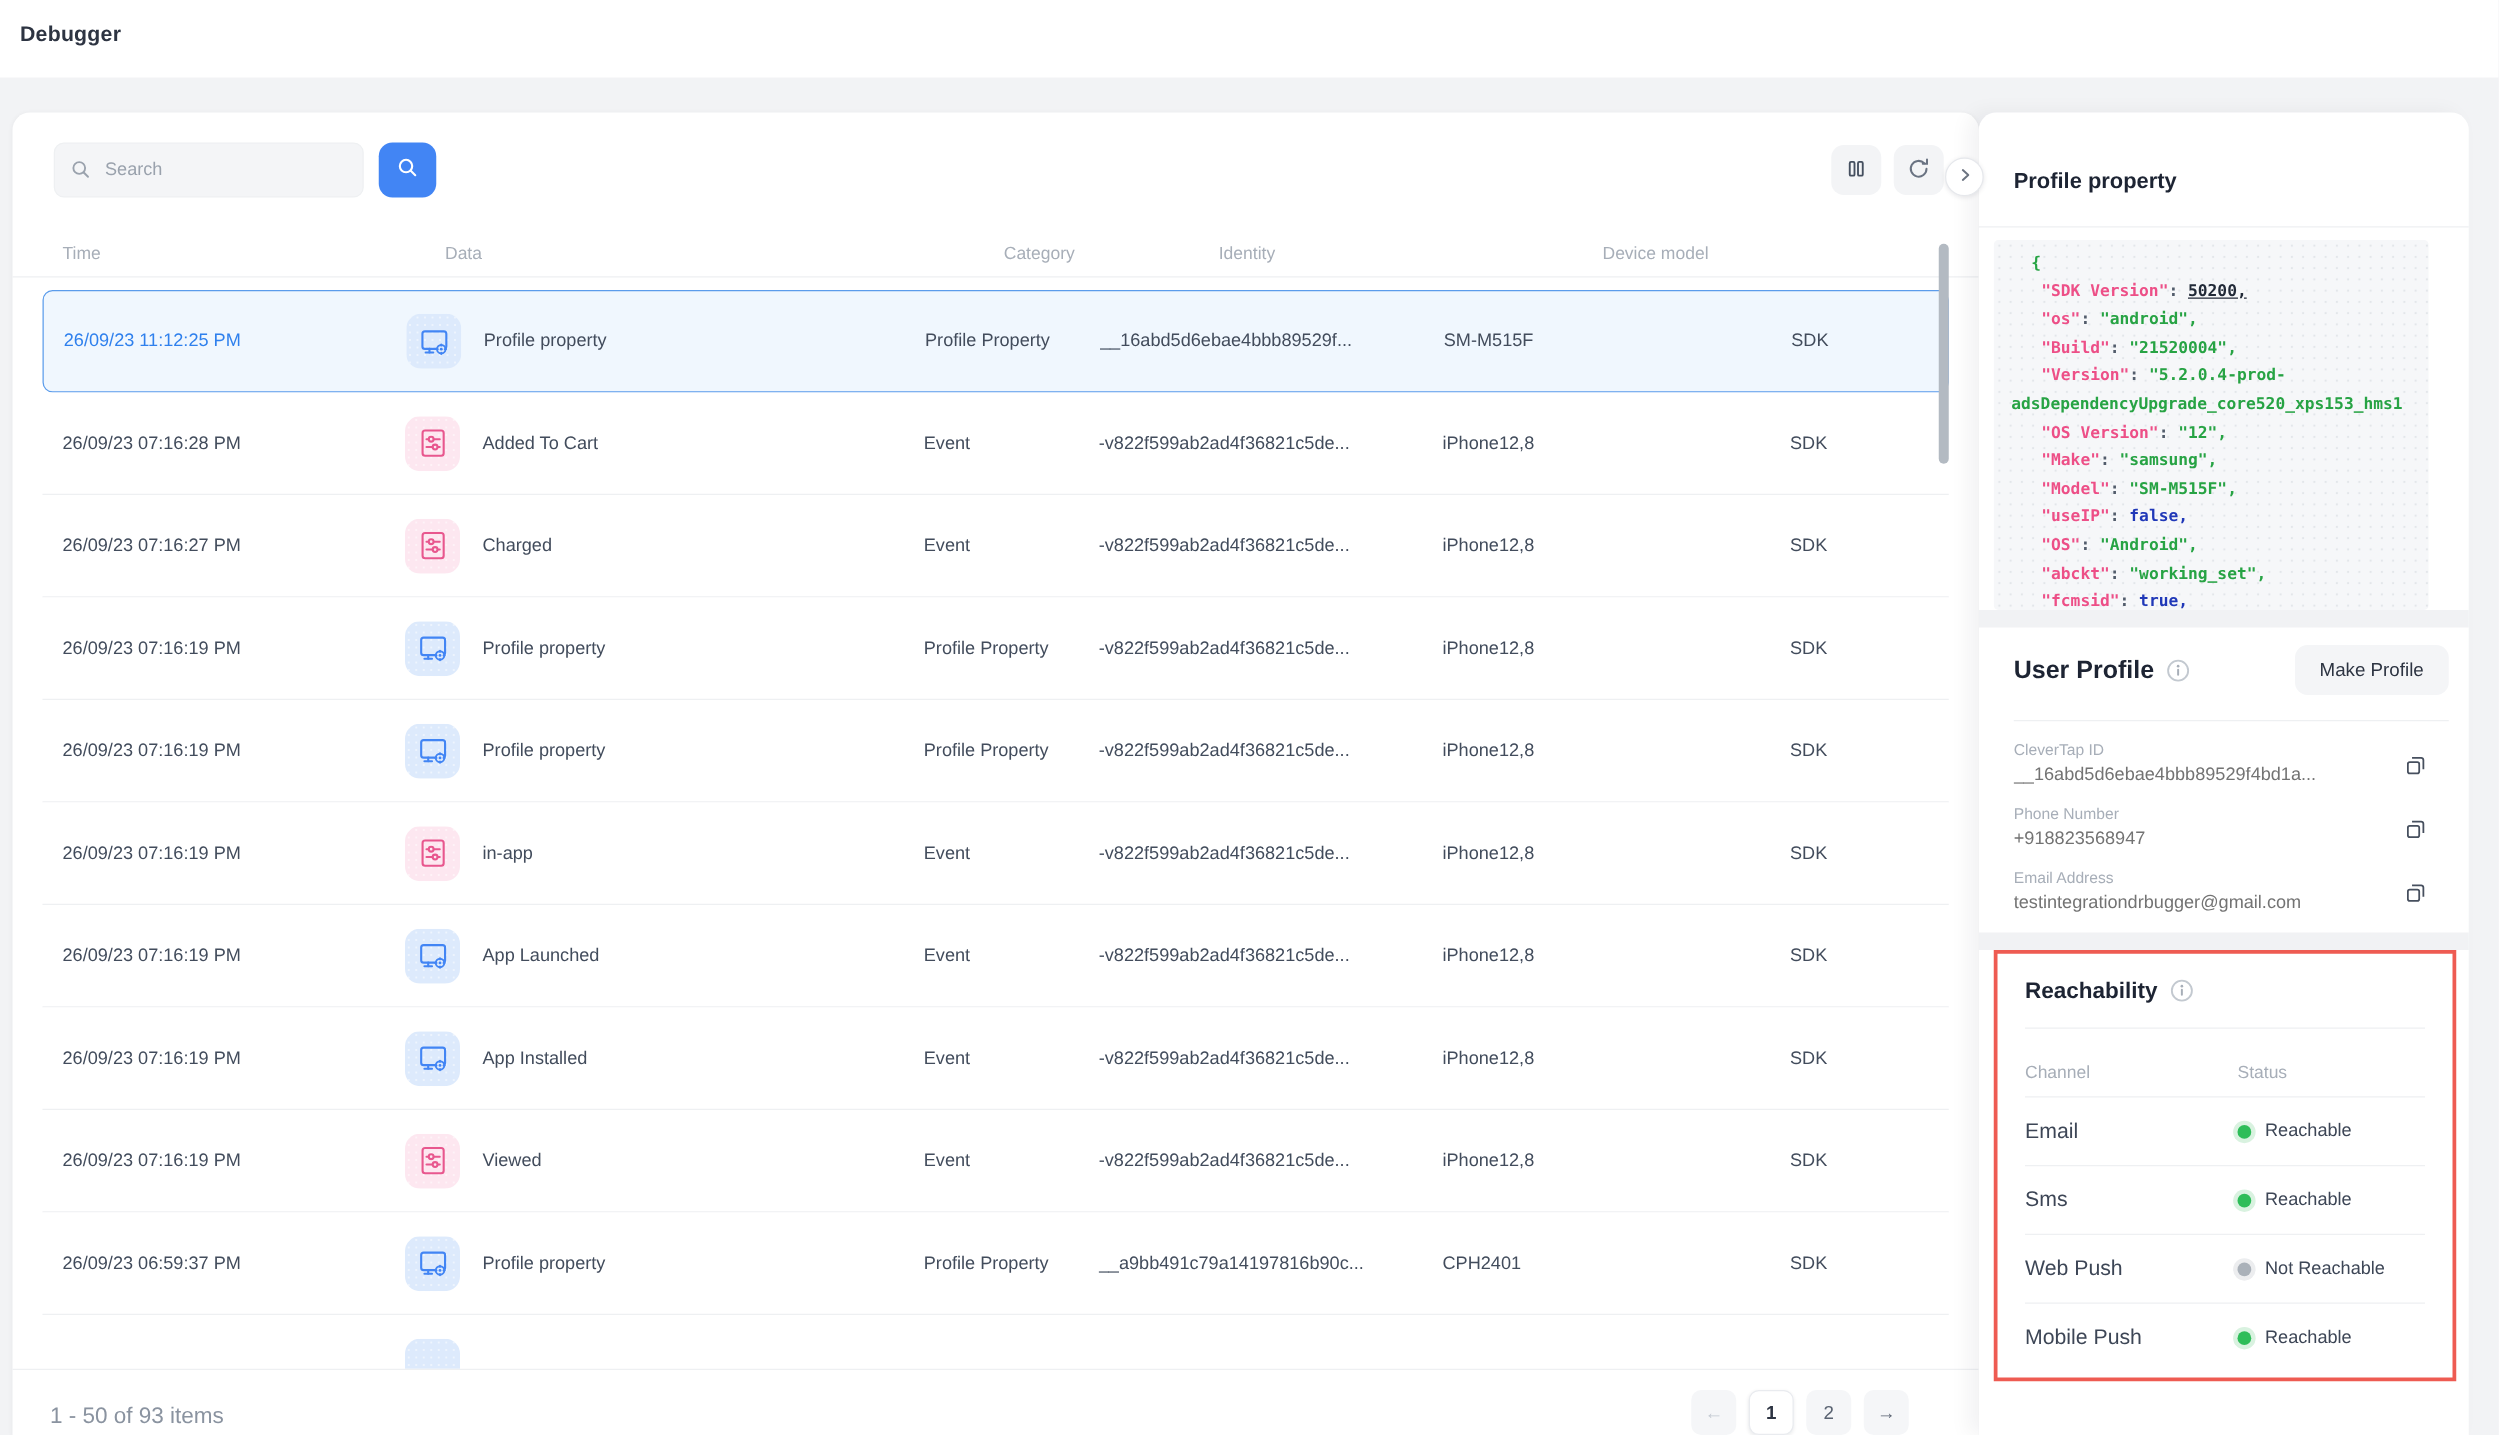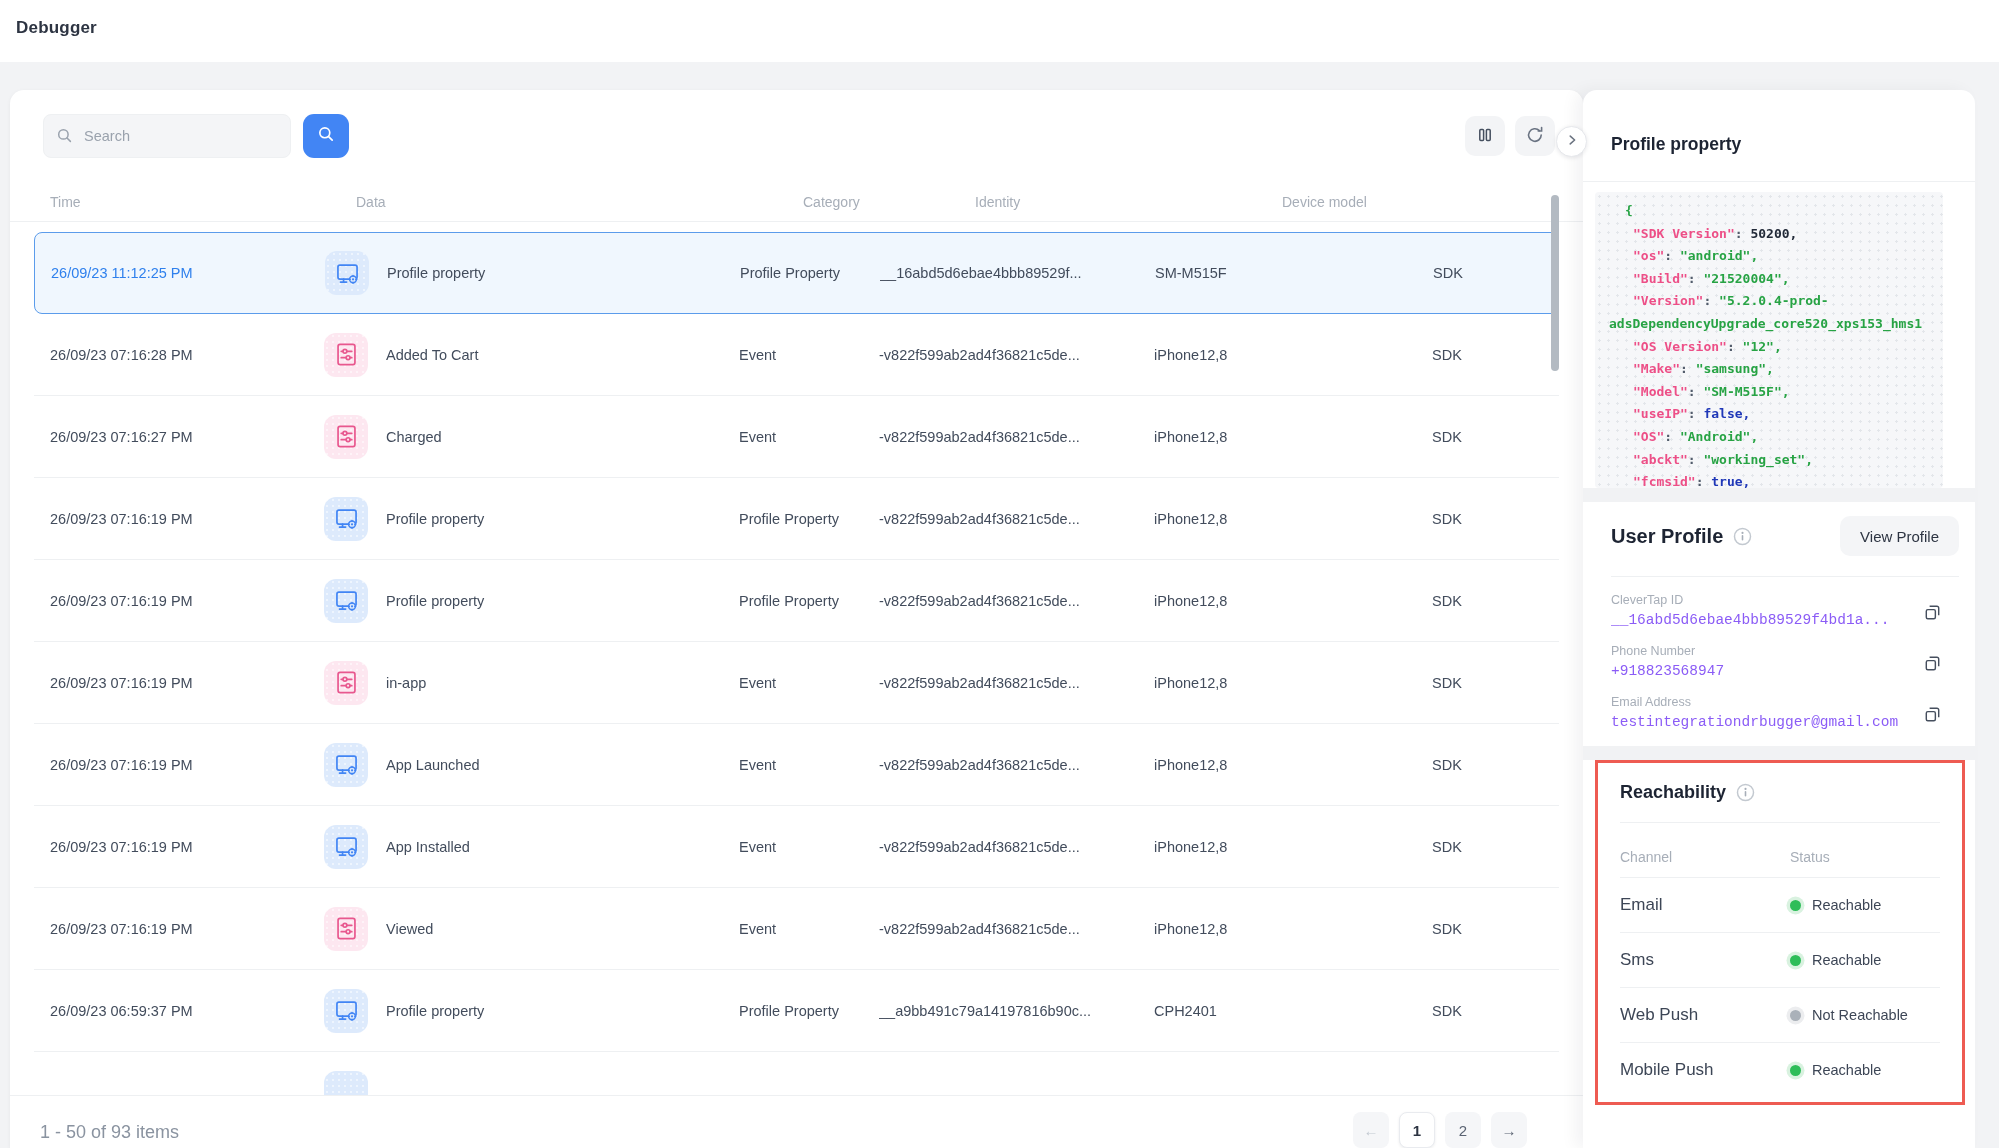--- a/index.html
+++ b/index.html
@@ -111,41 +111,41 @@
     background-size:9px 9px;
     padding:8px 6px 0 12px;
     font-family:"DejaVu Sans Mono", monospace; font-size:13px; font-weight:700; line-height:22.6px;
   }
   .cl { white-space:pre; }
   .cl.ind-brace { padding-left:18px; }
   .cl.ind-key   { padding-left:26px; }
   .cl.ind-cont  { padding-left:2px; }
   .tk-key  { color:#ed4f87; }
   .tk-str  { color:#27a344; }
-  .tk-num  { color:#222a38; }
+  .tk-num  { color:#222a38;text-decoration:underline; }
   .tk-bool { color:#2038b8; }
   .tk-brace{ color:#27a344; }
   .tk-punc { color:#525c6b; }
 
   .sec-gap { height:14px; background:#f1f2f4; }
 
   .up-section { padding:6px 16px 0 28px; }
   .up-head { display:flex; align-items:center; height:56px; }
   .up-title { font-size:20px; font-weight:700; color:#1d2433;text-align:right; }
   .icon-info { margin-left:10px; display:flex; }
   .view-profile-btn {
     margin-left:auto; height:40px; padding:0 20px; border:none; border-radius:10px;
     background:#f4f5f7; font-size:15px; color:#2d3442; cursor:pointer;
     font-family:"Liberation Sans", sans-serif;
   }
   .up-divider { border-bottom:1px solid #eef0f2; margin-top:12px; }
   .fields { padding-top:16px; }
   .field { position:relative; margin-bottom:16px; padding-right:52px; }
   .field .flabel { font-size:12.5px; color:#a7aeb8; }
-  .field .fvalue { font-size:14.5px; color:#8b5cf6; margin-top:5px; white-space:nowrap; overflow:hidden; text-overflow:ellipsis;font-family:Liberation Mono, monospace; }
+  .field .fvalue { font-size:14.5px; color:#737373; margin-top:5px; white-space:nowrap; overflow:hidden; text-overflow:ellipsis; }
   .copy-btn {
     position:absolute; right:14px; top:8px; width:26px; height:26px; border:none; background:transparent;
     cursor:pointer; display:flex; align-items:center; justify-content:center;
   }
 
   .reach-box {
     margin:0 10px 0 12px; border:3px solid #ee5b52; background:#fff;
     height:345px; overflow:hidden; padding:0 22px;
   }
   .reach-head { display:flex; align-items:center; height:60px; border-bottom:1px solid #eef0f2; }
@@ -487,21 +487,21 @@
     <div class="up-section">
       <div class="up-head">
         <span class="up-title">User Profile</span>
         <span class="icon-info">
           <svg width="19" height="19" viewBox="0 0 18 18">
               <circle cx="9" cy="9" r="7.6" fill="none" stroke="#c3c9d0" stroke-width="1.4"></circle>
               <circle cx="9" cy="5.6" r="1" fill="#a7aeb8"></circle>
               <rect x="8.25" y="7.6" width="1.5" height="5.2" rx="0.75" fill="#a7aeb8"></rect>
             </svg>
         </span>
-        <button class="view-profile-btn">View Profile</button>
+        <button class="view-profile-btn">Make Profile</button>
       </div>
       <div class="up-divider"></div>
       <div class="fields" id="profile-fields">
           <div class="field">
             <div class="flabel">CleverTap ID</div>
             <div class="fvalue">__16abd5d6ebae4bbb89529f4bd1a...</div>
             <button class="copy-btn">
               <span><svg width="21" height="21" viewBox="0 0 22 22" fill="none" stroke="#464f5e" stroke-width="1.5" stroke-linejoin="round">
                   <rect x="4.5" y="8" width="9.5" height="9.5" rx="1.6"></rect>
                   <path d="M8 4.5h7.7a1.8 1.8 0 0 1 1.8 1.8V14"></path>

